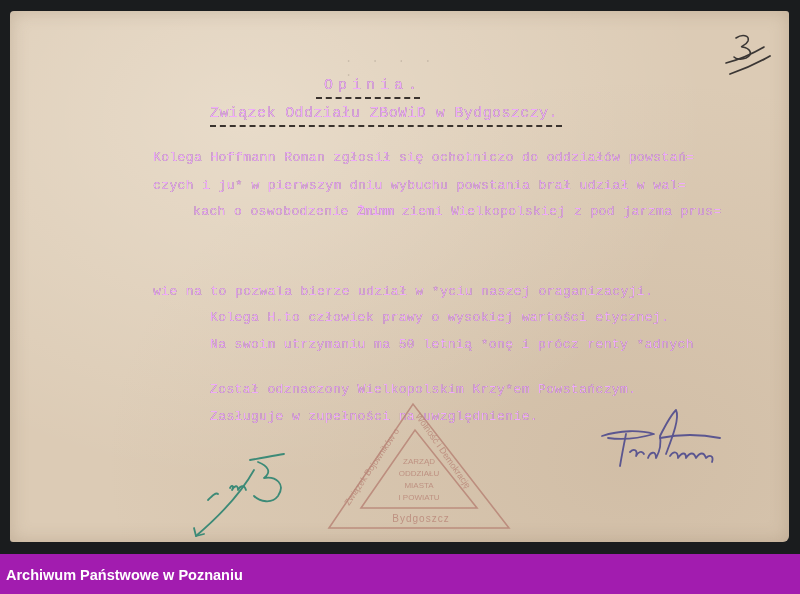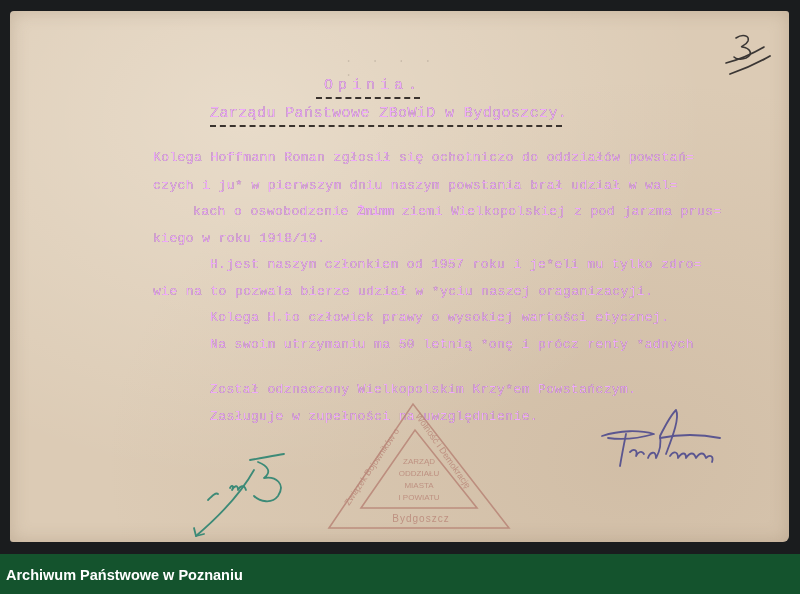--- a/index.html
+++ b/index.html
@@ -53,21 +53,21 @@
     .struck { font-weight: bold; letter-spacing: -0.5px; }
 
     .stamp {
       position: absolute; left: 323px; top: 402px; width: 190px; height: 130px;
     }
     .sig-green { position: absolute; left: 188px; top: 452px; width: 110px; height: 90px; }
     .sig-purple { position: absolute; left: 600px; top: 408px; width: 140px; height: 70px; }
 
     .footer {
       position: absolute; left: 0; top: 554px; width: 800px; height: 40px;
-      background: #14532d;
+      background: #a21caf;
     }
     .footer-text {
       position: absolute; left: 6px; top: 13px;
       font-family: "Liberation Sans", "DejaVu Sans", sans-serif;
       font-weight: bold; font-size: 14.5px; color: #ffffff;
     }
   </style>
 </head>
 <body>
 
@@ -78,28 +78,26 @@
     <path d="M12 8 C18 4, 26 5, 24 11 C22 16, 16 16, 18 17 C26 18, 30 24, 22 28 C17 30, 12 29, 10 27" fill="none" stroke="#3a3634" stroke-width="1.6" stroke-linecap="round"></path>
     <path d="M2 33 C14 30, 28 24, 40 17" fill="none" stroke="#3a3634" stroke-width="1.6" stroke-linecap="round"></path>
     <path d="M6 44 C18 40, 32 34, 46 26" fill="none" stroke="#3a3634" stroke-width="1.8" stroke-linecap="round"></path>
   </svg>
 
   <div class="faded-mark">· · · · ·</div>
 
   <div class="typed title">Opinia.</div>
   <div class="title-underline"></div>
 
-  <div class="typed subtitle">Zarządu Państwowe ZBoWiD w Bydgoszczy.</div>
+  <div class="typed subtitle">Związek Oddziału ZBoWiD w Bydgoszczy.</div>
   <div class="subtitle-underline"></div>
 
   <div class="typed body-line" style="left:153px; top:151px;">Kolega Hoffmann Roman zgłosił się ochotniczo do oddziałów powstań=</div>
-  <div class="typed body-line" style="left:153px; top:179px;">czych i ju* w pierwszym dniu naszym powstania brał udział w wal=</div>
+  <div class="typed body-line" style="left:153px; top:179px;">czych i ju* w pierwszym dniu wybuchu powstania brał udział w wal=</div>
   <div class="typed body-line" style="left:153px; top:205px;margin-left:40px;"><span>kach o oswobodzenie </span><span class="struck">Żmimm</span> <span>ziemi Wielkopolskiej z pod jarzma prus=</span></div>
-  <div class="typed body-line" style="left:153px; top:232px;">kiego w roku 1918/19.</div>
-  <div class="typed body-line" style="left:210px; top:258px;">H.jest naszym członkiem od 1957 roku i je*eli mu tylko zdro=</div>
   <div class="typed body-line" style="left:210px; top:311px;">Kolega H.to człowiek prawy o wysokiej wartości etycznej.</div>
   <div class="typed body-line" style="left:153px; top:285px;">wie na to pozwala bierze udział w *yciu naszej oraganizacyji.</div>
   <div class="typed body-line" style="left:210px; top:338px;">Na swoim utrzymaniu ma 50 letnią *onę i prócz renty *adnych</div>
   <div class="typed body-line" style="left:210px; top:383px;">Został odznaczony Wielkopolskim Krzy*em Powstańczym.</div>
   <div class="typed body-line" style="left:210px; top:410px;">Zasługuje w zupełności na uwzględnienie.</div>
 
   <svg class="stamp" viewBox="0 0 190 130">
     <g fill="none" stroke="#b88577" stroke-width="1.6" opacity="0.85">
       <polygon points="6,126 90,2 186,126"></polygon>
       <polygon points="38,106 92,28 154,106"></polygon>

